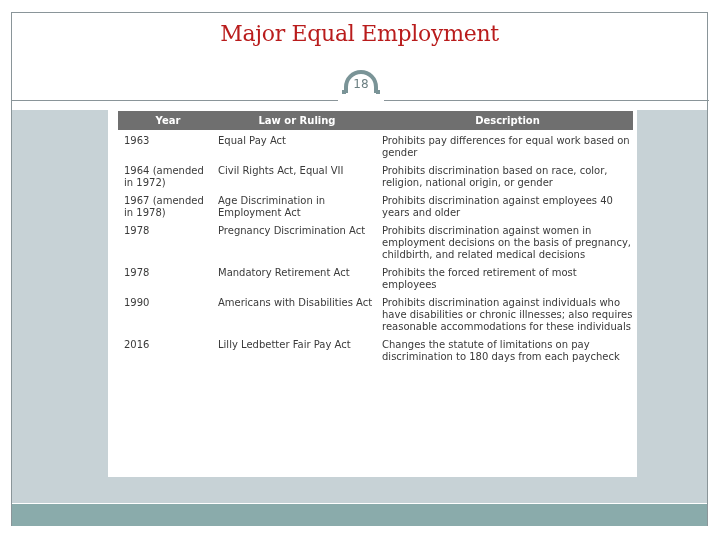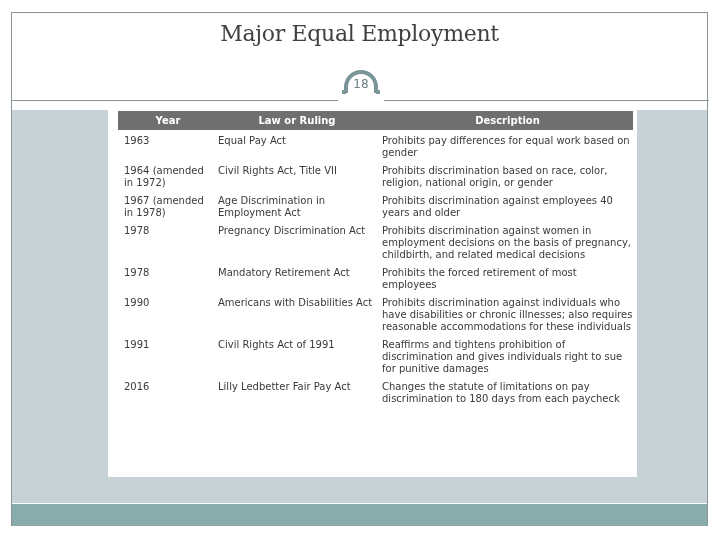--- a/index.html
+++ b/index.html
@@ -1,18 +1,18 @@
 <!DOCTYPE html>
 <html><head>
 <meta charset="utf-8">
 <style>
   html, body { margin: 0; padding: 0; background: #ffffff; }
   body { width: 720px; height: 540px; position: relative; overflow: hidden; font-family: "DejaVu Sans", sans-serif; }
   .slide { position: absolute; left: 11px; top: 12px; width: 697px; height: 514px; border: 1px solid #8a9599; box-sizing: border-box; background: #fff; }
-  .title { position: absolute; left: 0; top: 6px; width: 100%; text-align: center; font-family: "DejaVu Serif", serif; font-size: 22px; line-height: 30px; color: #404040; letter-spacing: -0.3px; }
+  .title { position: absolute; left: 0; top: 6px; width: 100%; text-align: center; font-family: "DejaVu Serif", serif; font-size: 22px; line-height: 30px; color: #b91c1c; letter-spacing: -0.3px; }
   .rule { position: absolute; top: 87px; height: 1px; background: #8a9599; }
   .rule.left { left: 0; width: 326px; }
   .rule.right { left: 372px; width: 325px; }
   .badge { position: absolute; left: 328px; top: 54px; width: 42px; height: 28px; }
   .badge-num { position: absolute; left: 0; top: 10px; width: 42px; text-align: center; font-size: 12px; color: #6b7f82; font-family: "DejaVu Sans", sans-serif; }
   .band { position: absolute; left: 0; top: 97px; width: 695px; height: 393px; background: #c7d2d6; }
   .footer-bar { position: absolute; left: 0; top: 491px; width: 695px; height: 22px; background: #8aabab; }
   .table-wrap { position: absolute; left: 96px; top: 97px; width: 529px; height: 367px; background: #ffffff; }
   table { position: absolute; left: 10px; top: 1px; width: 515px; border-collapse: collapse; font-family: "DejaVu Sans", sans-serif; font-size: 10px; color: #3a3a3a; }
   th { background: #6f6f6f; color: #ffffff; font-weight: bold; text-align: center; height: 19px; padding: 0 0 0 6px; font-size: 10px; }
@@ -54,21 +54,21 @@
         </tr>
       </thead>
       <tbody>
         <tr>
           <td>1963</td>
           <td>Equal Pay Act</td>
           <td>Prohibits pay differences for equal work based on gender</td>
         </tr>
         <tr>
           <td>1964 (amended in 1972)</td>
-          <td>Civil Rights Act, Title VII</td>
+          <td>Civil Rights Act, Equal VII</td>
           <td>Prohibits discrimination based on race, color, religion, national origin, or gender</td>
         </tr>
         <tr>
           <td>1967 (amended in 1978)</td>
           <td>Age Discrimination in Employment Act</td>
           <td>Prohibits discrimination against employees 40 years and older</td>
         </tr>
         <tr>
           <td>1978</td>
           <td>Pregnancy Discrimination Act</td>
@@ -78,25 +78,20 @@
           <td>1978</td>
           <td>Mandatory Retirement Act</td>
           <td>Prohibits the forced retirement of most employees</td>
         </tr>
         <tr>
           <td>1990</td>
           <td>Americans with Disabilities Act</td>
           <td>Prohibits discrimination against individuals who have disabilities or chronic illnesses; also requires reasonable accommodations for these individuals</td>
         </tr>
         <tr>
-          <td>1991</td>
-          <td>Civil Rights Act of 1991</td>
-          <td>Reaffirms and tightens prohibition of discrimination and gives individuals right to sue for punitive damages</td>
-        </tr>
-        <tr>
           <td>2016</td>
           <td>Lilly Ledbetter Fair Pay Act</td>
           <td>Changes the statute of limitations on pay discrimination to 180 days from each paycheck</td>
         </tr>
       </tbody>
     </table>
   </div>
 </div>
 
 </body></html>

